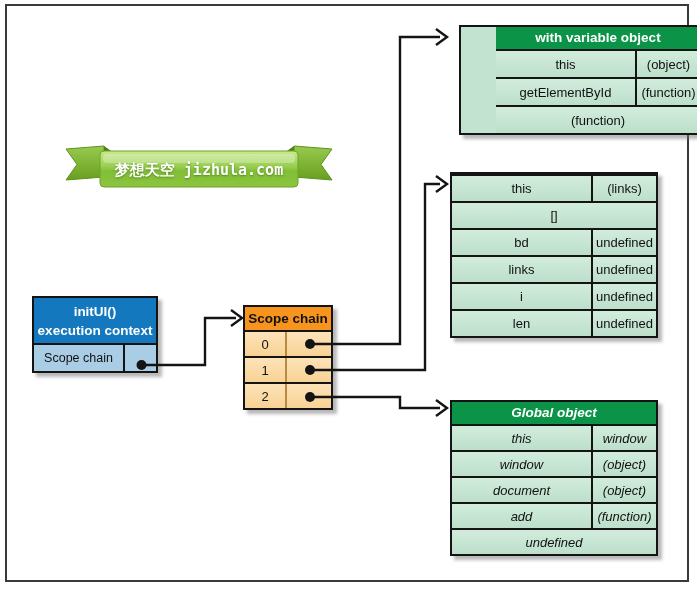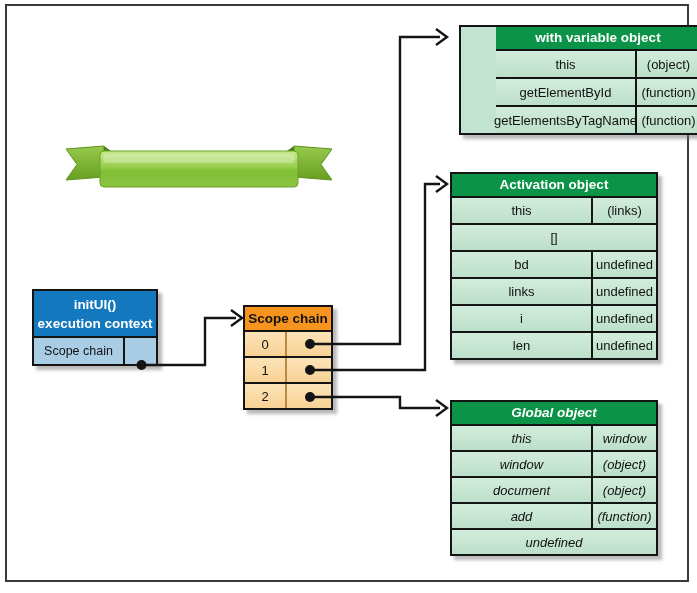--- a/index.html
+++ b/index.html
@@ -21,21 +21,21 @@
     font-weight:bold;font-size:13.5px;text-align:center;
   }
   .grow{display:flex;border-top:2px solid #141414;
     background:linear-gradient(#d2ecdc,#bcdfca);}
   .gcell{display:flex;align-items:center;justify-content:center;
     font-size:13px;color:#111111;}
   .gprop{width:141px;border-right:2px solid #141414;box-sizing:border-box;}
   .gval{flex:1;}
   
   #ctxbox{
-    position:absolute;left:32px;top:289px;width:122px;
+    position:absolute;left:32px;top:296px;width:122px;
     border:2px solid #141414;background:#a9cde5;
     box-shadow:4px 4px 3px rgba(115,115,115,.5);
   }
   #ctxhead{
     height:45px;background:#1478bf;color:#ffffff;font-weight:bold;
     font-size:13.5px;text-align:center;line-height:19px;padding-top:4px;
     box-sizing:border-box;
   }
   #ctxrow{display:flex;height:26px;border-top:2px solid #141414;}
   #ctxlabel{width:91px;border-right:2px solid #141414;box-sizing:border-box;
@@ -90,20 +90,21 @@
           <stop offset="1" stop-color="#699f21"></stop>
         </linearGradient>
       </defs>
       <polygon points="2,6 40,3 40,34 2,37 13,21.5" fill="url(#tailGrad)" stroke="#5d9419" stroke-width="1"></polygon>
       <polygon points="268,6 230,3 230,34 268,37 257,21.5" fill="url(#tailGrad)" stroke="#5d9419" stroke-width="1"></polygon>
       <polygon points="40,3 50,10 40,10" fill="#4c7f15"></polygon>
       <polygon points="230,3 220,10 230,10" fill="#4c7f15"></polygon>
       <rect x="36" y="8" width="198" height="36" rx="4" fill="url(#bodyGrad)" stroke="#6aa426" stroke-width="1"></rect>
       <rect x="39" y="11" width="192" height="9" rx="4" fill="rgba(255,255,255,0.28)"></rect>
     </svg>
+    <div id="ribbon-text">梦想天空 jizhula.com</div>
   </div>
 
   <div id="ctxbox">
     <div id="ctxhead">
       <div>initUI()</div>
       <div>execution context</div>
     </div>
     <div id="ctxrow">
       <div id="ctxlabel">Scope chain</div>
       <div id="ctxdotcell"></div>
@@ -130,27 +131,25 @@
     <div class="ghead">with variable object</div>
     <div class="grow" style="height:26px">
       <div class="gcell gprop">this</div>
       <div class="gcell gval">(object)</div>
     </div>
     <div class="grow" style="height:26px">
       <div class="gcell gprop">getElementById</div>
       <div class="gcell gval">(function)</div>
     </div>
     <div class="grow" style="height:26px">
-      <div class="gcell gprop">getElementsByTagName</div>
       <div class="gcell gval">(function)</div>
     </div>
   </div>
 
   <div class="gtable" style="left:450px;top:172px;width:204px;">
-    <div class="ghead">Activation object</div>
     <div class="grow" style="height:25px">
       <div class="gcell gprop">this</div>
       <div class="gcell gval">(links)</div>
     </div>
     <div class="grow" style="height:25px">
       <div class="gcell gval">[]</div>
     </div>
     <div class="grow" style="height:25px">
       <div class="gcell gprop">bd</div>
       <div class="gcell gval">undefined</div>

